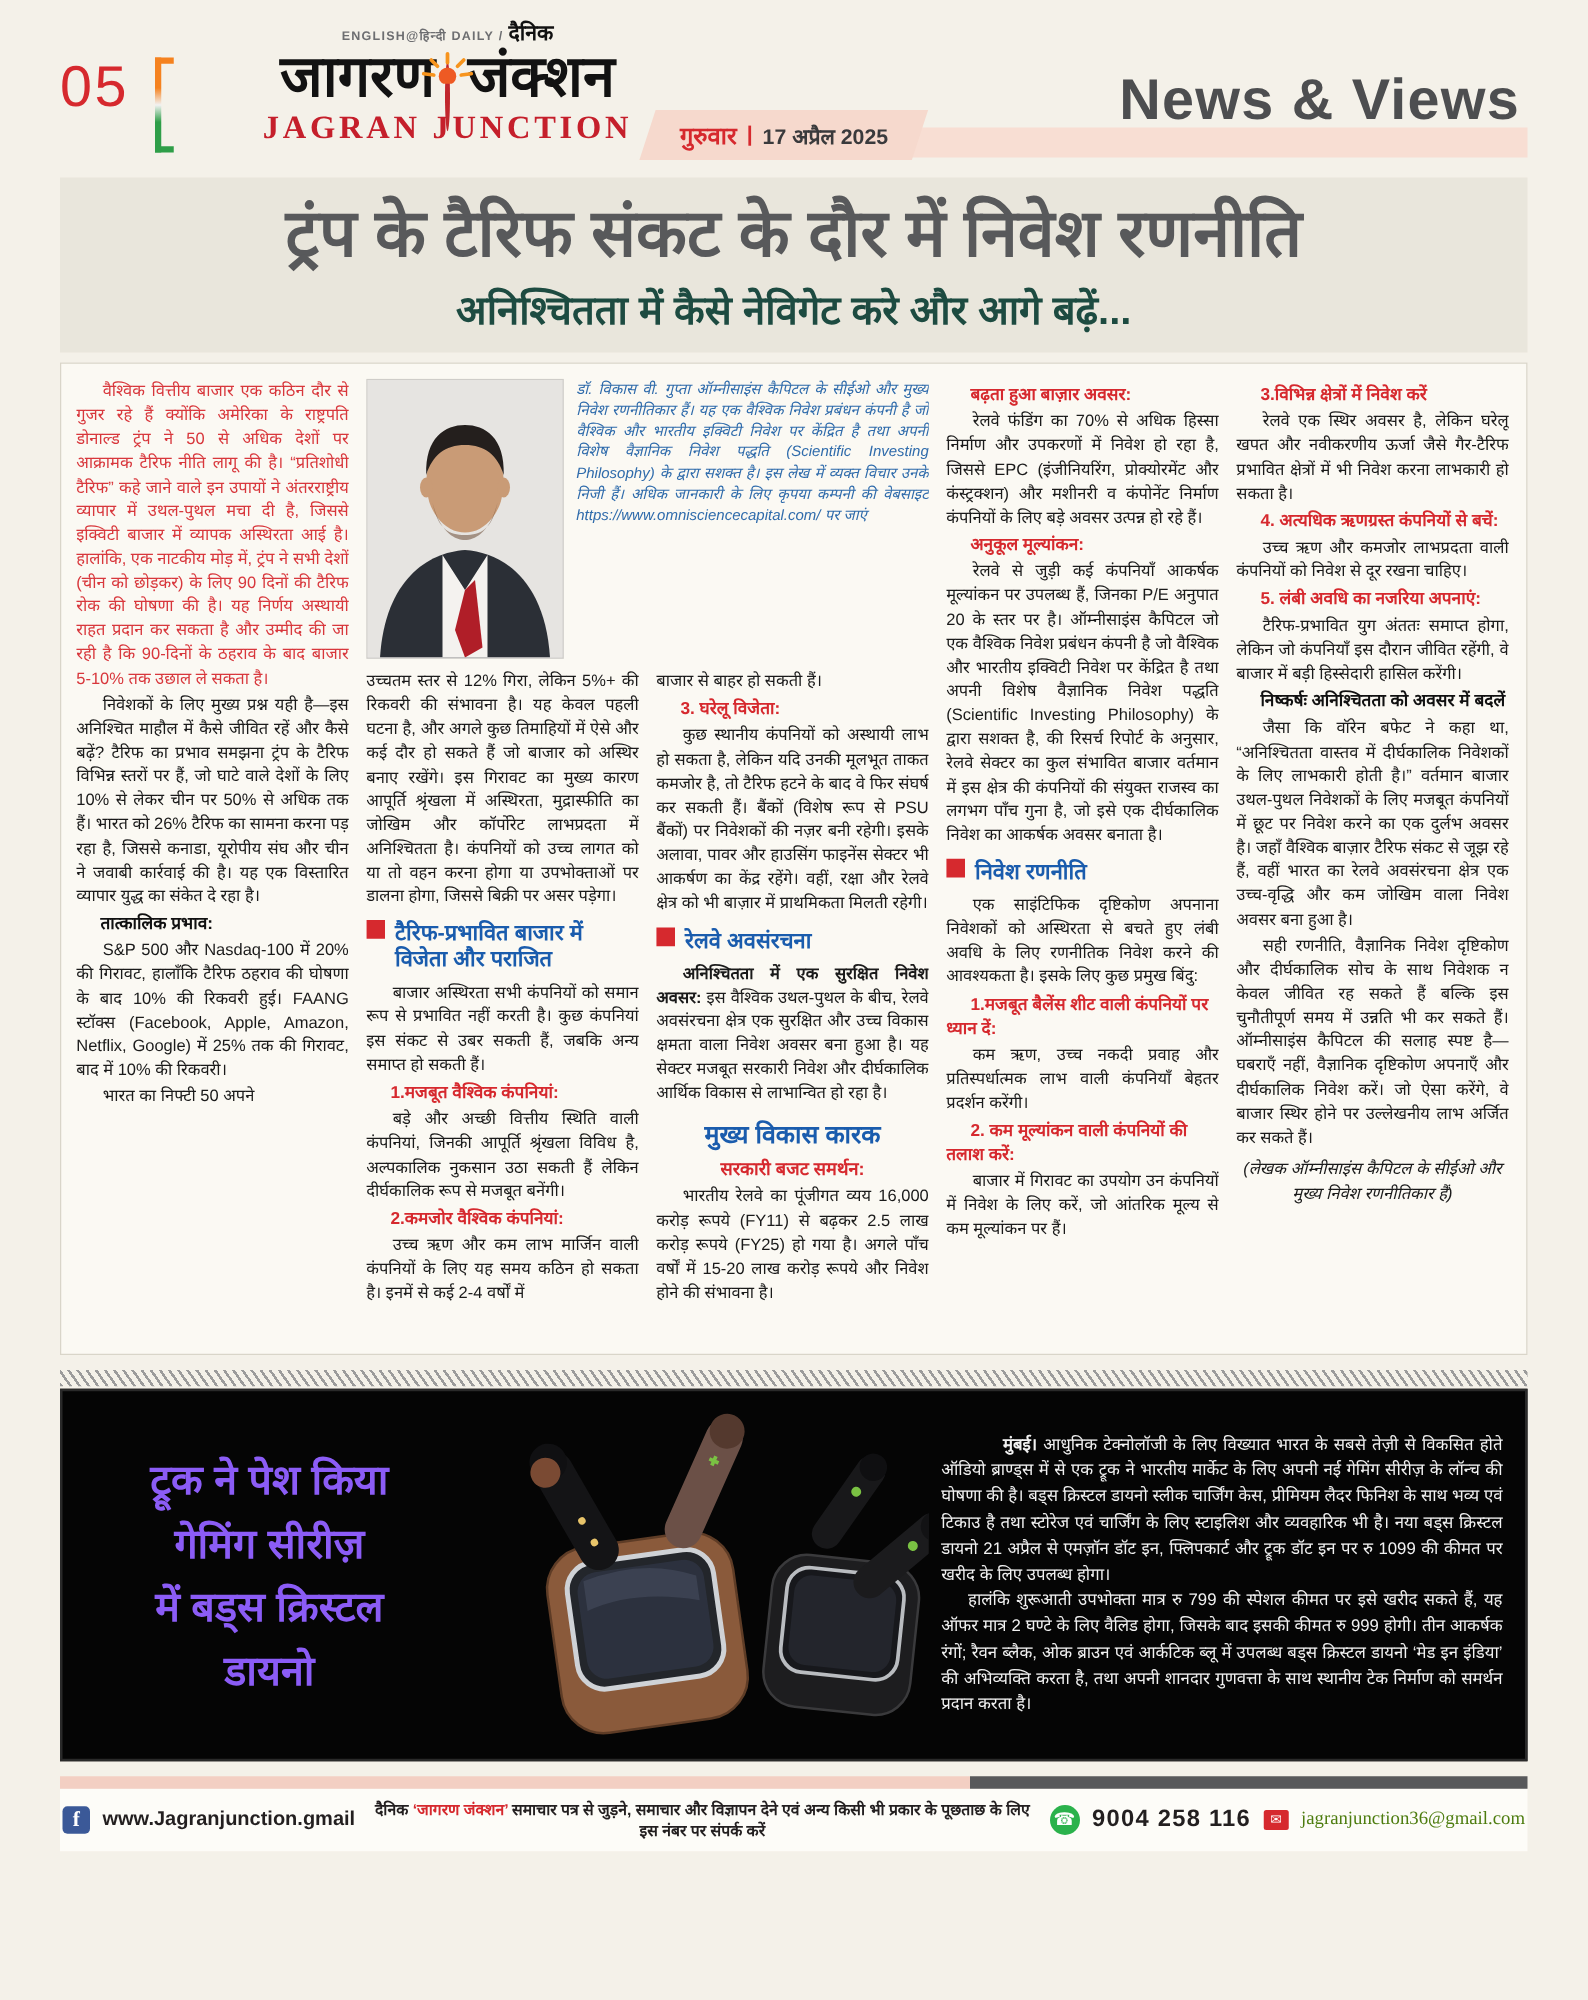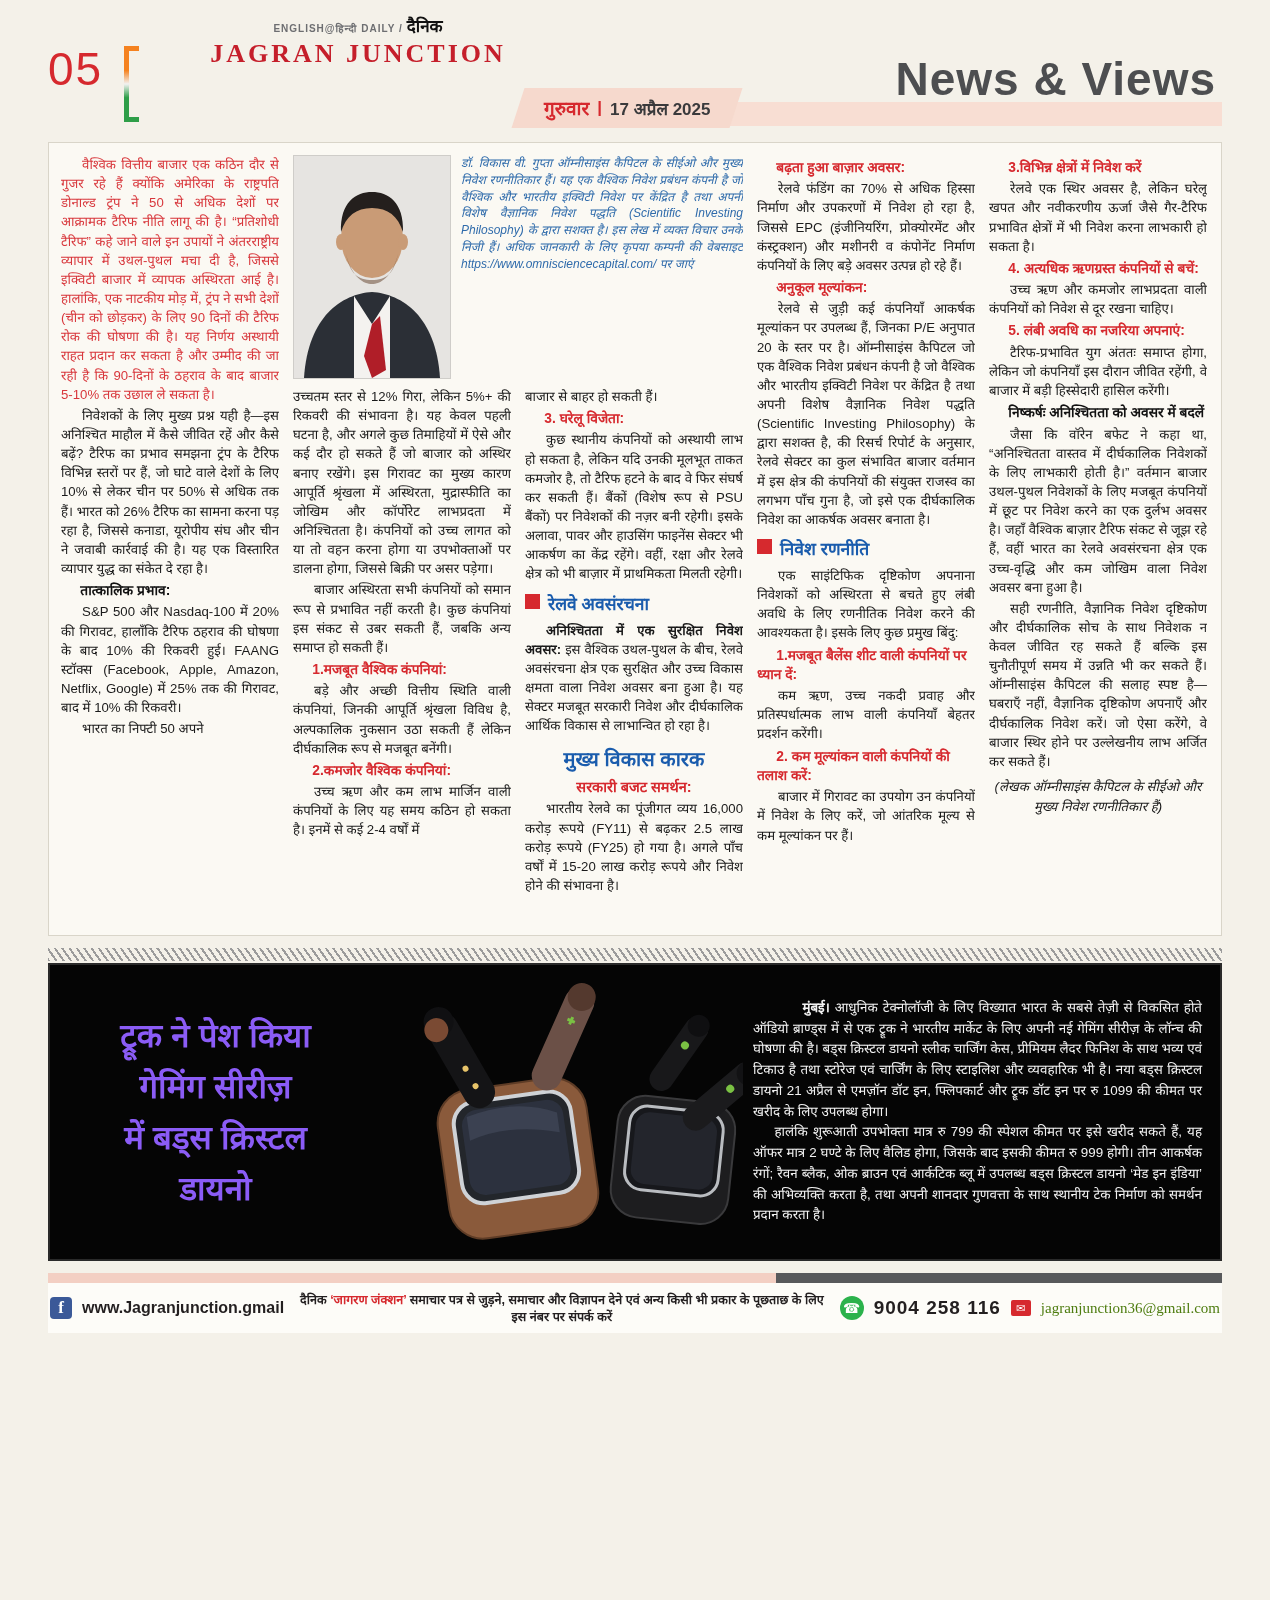--- a/index.html
+++ b/index.html
@@ -96,32 +96,55 @@
     <div class="pageno">05</div>
     <div class="bracket">
       <div class="vbar"></div>
       <div class="cap-t"></div>
       <div class="cap-b"></div>
     </div>
     <div class="masthead">
       <div class="mast-top">
         <span>ENGLISH@हिन्दी DAILY /</span><span class="dainik">दैनिक</span>
       </div>
+      <div class="mast-hindi">
+        <span>जागरण</span>
+        <span>जंक्शन</span>
+        <span class="mascot-wrap">
+          <span class="sunburst">
+            <svg width="42" height="26" viewBox="0 0 42 26">
+              <g stroke="#f7941d" stroke-width="3" stroke-linecap="round">
+                <line x1="21" y1="2" x2="21" y2="9"></line>
+                  <line x1="8" y1="7" x2="13" y2="12"></line>
+                <line x1="34" y1="7" x2="29" y2="12"></line>
+                  <line x1="2" y1="18" x2="10" y2="19"></line>
+                <line x1="40" y1="18" x2="32" y2="19"></line>
+              </g>
+              <circle cx="21" cy="20" r="7" fill="#ee5a24"></circle>
+            </svg>
+          </span>
+          <span class="mascot"></span>
+        </span>
+      </div>
       <div class="mast-eng">JAGRAN JUNCTION</div>
     </div>
     <div class="date-strip">
       <div class="inner">
         <span class="day">गुरुवार</span>
         <span class="sep">|</span>
         <span>17 अप्रैल 2025</span>
       </div>
     </div>
     <div class="news-views">News &amp; Views</div>
   </div>
 
+  <div class="headline-panel">
+    <div class="headline-main">ट्रंप के टैरिफ संकट के दौर में निवेश रणनीति</div>
+    <div class="headline-sub">अनिश्चितता में कैसे नेविगेट करे और आगे बढ़ें...</div>
+  </div>
 
   <div class="article">
 
     <div class="col">
       <p class="p red-text">वैश्विक वित्तीय बाजार एक कठिन दौर से गुजर रहे हैं क्योंकि अमेरिका के राष्ट्रपति डोनाल्ड ट्रंप ने 50 से अधिक देशों पर आक्रामक टैरिफ नीति लागू की है। “प्रतिशोधी टैरिफ” कहे जाने वाले इन उपायों ने अंतरराष्ट्रीय व्यापार में उथल-पुथल मचा दी है, जिससे इक्विटी बाजार में व्यापक अस्थिरता आई है। हालांकि, एक नाटकीय मोड़ में, ट्रंप ने सभी देशों (चीन को छोड़कर) के लिए 90 दिनों की टैरिफ रोक की घोषणा की है। यह निर्णय अस्थायी राहत प्रदान कर सकता है और उम्मीद की जा रही है कि 90-दिनों के ठहराव के बाद बाजार 5-10% तक उछाल ले सकता है।</p>
       <p class="p">निवेशकों के लिए मुख्य प्रश्न यही है—इस अनिश्चित माहौल में कैसे जीवित रहें और कैसे बढ़ें? टैरिफ का प्रभाव समझना ट्रंप के टैरिफ विभिन्न स्तरों पर हैं, जो घाटे वाले देशों के लिए 10% से लेकर चीन पर 50% से अधिक तक हैं। भारत को 26% टैरिफ का सामना करना पड़ रहा है, जिससे कनाडा, यूरोपीय संघ और चीन ने जवाबी कार्रवाई की है। यह एक विस्तारित व्यापार युद्ध का संकेत दे रहा है।</p>
       <p class="subhead black">तात्कालिक प्रभाव:</p>
       <p class="p">S&amp;P 500 और Nasdaq-100 में 20% की गिरावट, हालाँकि टैरिफ ठहराव की घोषणा के बाद 10% की रिकवरी हुई। FAANG स्टॉक्स (Facebook, Apple, Amazon, Netflix, Google) में 25% तक की गिरावट, बाद में 10% की रिकवरी।</p>
       <p class="p">भारत का निफ्टी 50 अपने</p>
     </div>
@@ -140,20 +163,24 @@
             <ellipse cx="47" cy="86" rx="5" ry="8" fill="#c99b76"></ellipse>
             <ellipse cx="109" cy="86" rx="5" ry="8" fill="#c99b76"></ellipse>
           </svg>
         </div>
         <div class="bio">डॉ. विकास वी. गुप्ता ऑम्नीसाइंस कैपिटल के सीईओ और मुख्य निवेश रणनीतिकार हैं। यह एक वैश्विक निवेश प्रबंधन कंपनी है जो वैश्विक और भारतीय इक्विटी निवेश पर केंद्रित है तथा अपनी विशेष वैज्ञानिक निवेश पद्धति (Scientific Investing Philosophy) के द्वारा सशक्त है। इस लेख में व्यक्त विचार उनके निजी हैं। अधिक जानकारी के लिए कृपया कम्पनी की वेबसाइट https://www.omnisciencecapital.com/ पर जाएं</div>
       </div>
       <div class="two-cols">
 
         <div class="col">
           <p class="p noindent">उच्चतम स्तर से 12% गिरा, लेकिन 5%+ की रिकवरी की संभावना है। यह केवल पहली घटना है, और अगले कुछ तिमाहियों में ऐसे और कई दौर हो सकते हैं जो बाजार को अस्थिर बनाए रखेंगे। इस गिरावट का मुख्य कारण आपूर्ति श्रृंखला में अस्थिरता, मुद्रास्फीति का जोखिम और कॉर्पोरेट लाभप्रदता में अनिश्चितता है। कंपनियों को उच्च लागत को या तो वहन करना होगा या उपभोक्ताओं पर डालना होगा, जिससे बिक्री पर असर पड़ेगा।</p>
+          <div class="sec-head">
+            <span class="sec-sq"></span>
+            <span class="sec-txt">टैरिफ-प्रभावित बाजार में विजेता और पराजित</span>
+          </div>
           <p class="p">बाजार अस्थिरता सभी कंपनियों को समान रूप से प्रभावित नहीं करती है। कुछ कंपनियां इस संकट से उबर सकती हैं, जबकि अन्य समाप्त हो सकती हैं।</p>
           <p class="subhead">1.मजबूत वैश्विक कंपनियां:</p>
           <p class="p">बड़े और अच्छी वित्तीय स्थिति वाली कंपनियां, जिनकी आपूर्ति श्रृंखला विविध है, अल्पकालिक नुकसान उठा सकती हैं लेकिन दीर्घकालिक रूप से मजबूत बनेंगी।</p>
           <p class="subhead">2.कमजोर वैश्विक कंपनियां:</p>
           <p class="p">उच्च ऋण और कम लाभ मार्जिन वाली कंपनियों के लिए यह समय कठिन हो सकता है। इनमें से कई 2-4 वर्षों में</p>
         </div>
 
         <div class="col">
           <p class="p noindent">बाजार से बाहर हो सकती हैं।</p>
           <p class="subhead">3. घरेलू विजेता:</p>

